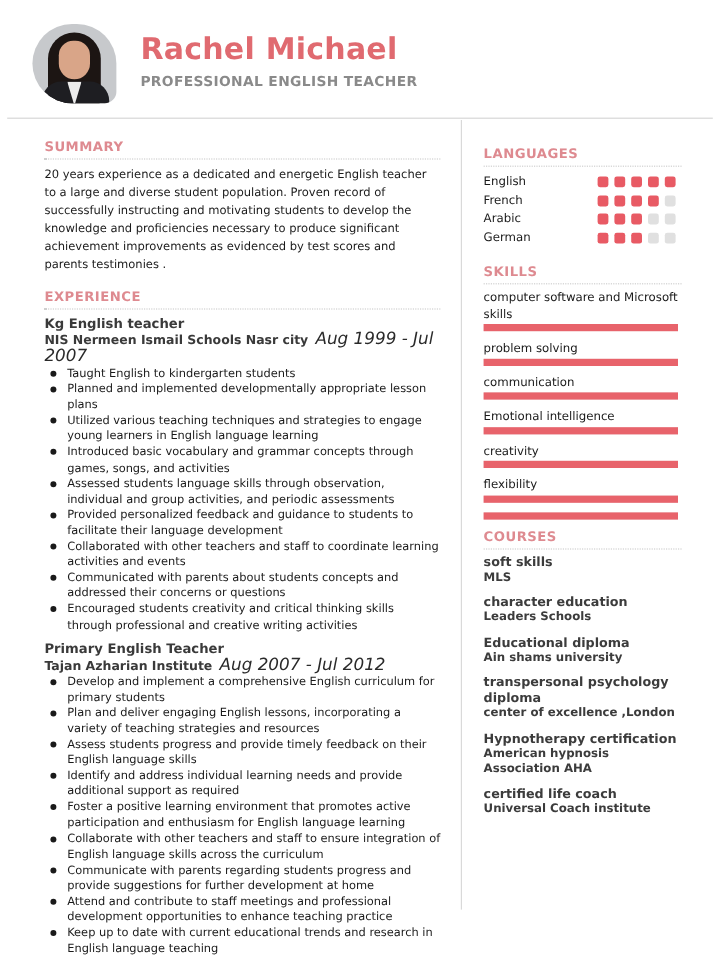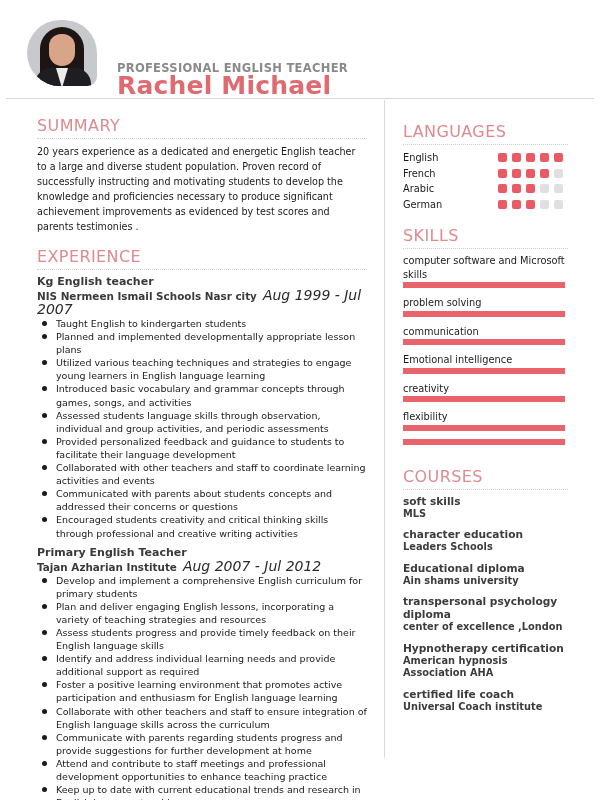--- a/index.html
+++ b/index.html
@@ -10,30 +10,30 @@
            background: #c7c9cc; }
   .photo .hair { position: absolute; left: 13px; top: 7px; width: 44px; height: 62px;
                  background: #1c1513; border-radius: 22px 22px 6px 6px; }
   .photo .face { position: absolute; left: 22px; top: 14px; width: 26px; height: 32px;
                  background: #d9a588; border-radius: 13px 13px 14px 14px; }
   .photo .jacket { position: absolute; left: 8px; top: 48px; width: 56px; height: 24px;
                    background: #1e1e22; border-radius: 16px 16px 0 0; }
   .photo .shirt { position: absolute; left: 29px; top: 48px; width: 12px; height: 20px;
                   background: #ececec; clip-path: polygon(0 0, 100% 0, 50% 100%); }
   .name { position: absolute; left: 117px; top: 26px; font-size: 25px; font-weight: bold;
-          color: #e06a70; letter-spacing: 0.2px; font-family: "DejaVu Sans", sans-serif; margin-top: 45px; }
+          color: #e06a70; letter-spacing: 0.2px; font-family: "DejaVu Sans", sans-serif; }
   .role { position: absolute; left: 117px; top: 61px; font-size: 11.5px; font-weight: bold;
           color: #8a8a8a; letter-spacing: 0.3px; }
   .hr-top { position: absolute; left: 6px; top: 98px; width: 588px; height: 1px; background: #d6d6d6; }
   .vr { position: absolute; left: 384px; top: 100px; width: 1px; height: 658px; background: #d9d9d9; }
 
   .col-left { position: absolute; left: 37px; top: 116px; width: 330px; }
   .col-right { position: absolute; left: 403px; top: 122px; width: 165px; }
 
-  .sec-title { font-size: 16px; font-weight: normal; color: #de8a90; letter-spacing: 0.4px;
+  .sec-title { font-size: 11px; font-weight: bold; color: #de8a90; letter-spacing: 0.4px;
                padding-bottom: 3px; border-bottom: 1px dotted #cfcfcf; margin-bottom: 5px; }
   .summary { font-size: 9.6px; line-height: 15px; color: #1a1a1a; margin: 0 0 13px 0; }
   .job-title { font-size: 11px; font-weight: bold; color: #3a3a3a; line-height: 14px; margin-top: 2px; }
   .job-org { font-size: 10.4px; font-weight: bold; color: #3a3a3a; line-height: 13px; }
   .job-date { font-weight: normal; font-style: italic; color: #2a2a2a; font-size: 14px; margin-left: 6px; }
   ul.bullets { list-style: none; margin: 0 0 6px 0; padding: 0; }
   ul.bullets li { position: relative; padding-left: 19px; font-size: 9.5px; line-height: 13.1px; color: #1a1a1a; }
   ul.bullets li .dot { position: absolute; left: 5px; top: 4px; width: 5px; height: 5px;
                        border-radius: 50%; background: #1a1a1a; }
 
@@ -148,21 +148,21 @@
           <span class="lang-dots">
             <span class="ldot on"></span>
             <span class="ldot on"></span>
             <span class="ldot on"></span>
             <span class="ldot"></span>
             <span class="ldot"></span>
           </span>
         </div>
       </div>
   </div>
-  <div style="margin-bottom:22px;">
+  <div style="margin-bottom:8px;">
     <div class="sec-title">SKILLS</div>
     <div id="skills" class="skills">
         <div class="skill">
           <div class="skill-name">computer software and Microsoft skills</div>
           <div class="skill-track">
             <div class="skill-fill" style="width: 100%;"></div>
           </div>
         </div>
         <div class="skill">
           <div class="skill-name">problem solving</div>

